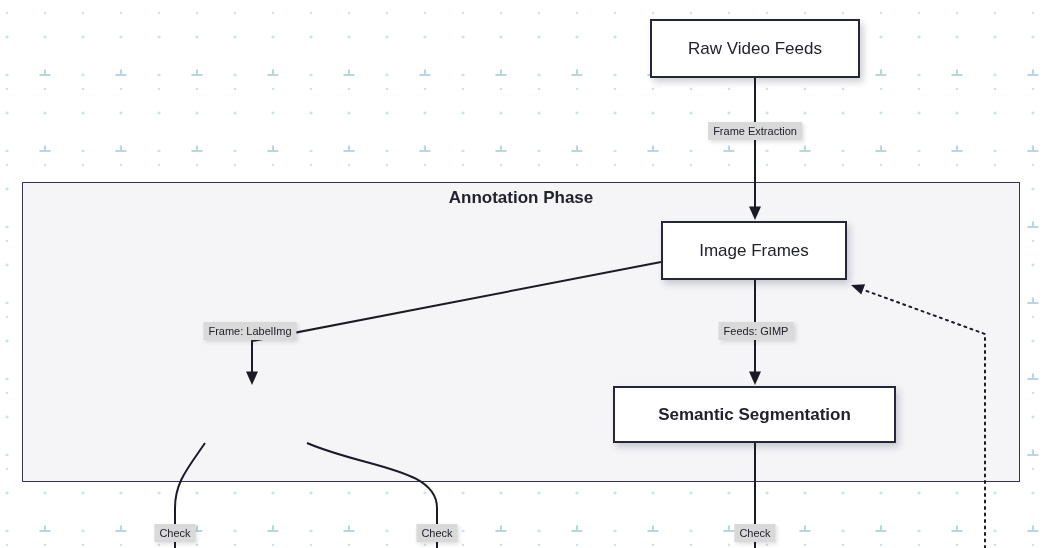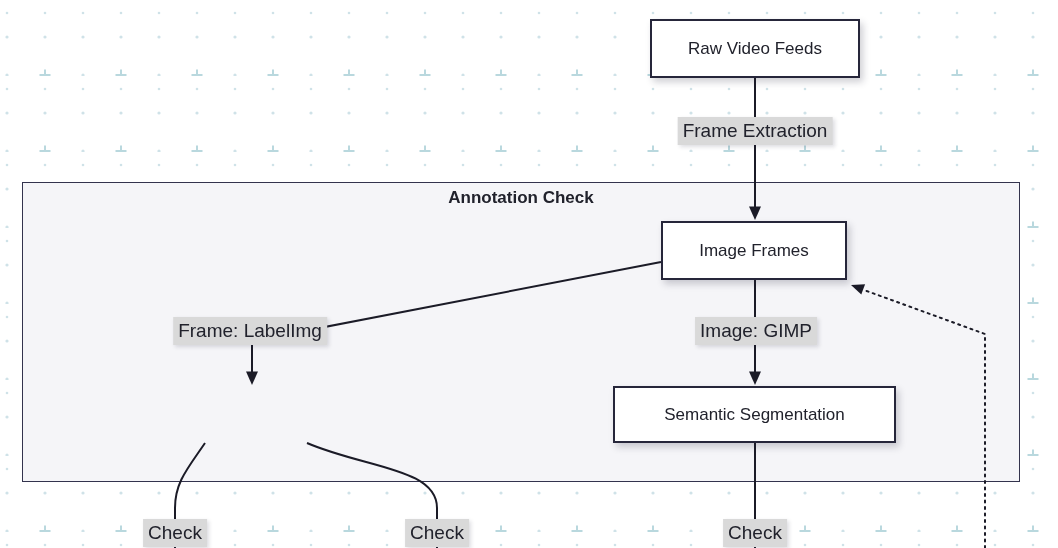--- a/index.html
+++ b/index.html
@@ -60,28 +60,28 @@
     background: var(--node-fill, #fff);
     border: 2px solid var(--node-border, #26263a);
     color: var(--text, #21222c);
     font-size: 17px;
     box-shadow: 3px 4px 7px rgba(35, 35, 60, 0.22);
     white-space: nowrap;
   }
   #n-raw    { left: 650px; top: 19px;  width: 210px; height: 59px; }
   #n-frames { left: 661px; top: 221px; width: 186px; height: 59px; }
   #n-bbox   { left: 104px; top: 386px; width: 293px; height: 57px; }
-  #n-semseg { left: 613px; top: 386px; width: 283px; height: 57px; }
+  #n-semseg { left: 613px; top: 386px; width: 283px; height: 57px; font-weight: bold; }
 
   .chip {
     position: absolute;
     transform: translate(-50%, -50%);
     background: var(--label-bg, #d9d9d9);
     color: var(--text, #21222c);
-    font-size: 19px;
+    font-size: 11px;
     padding: 3px 5px;
     white-space: nowrap;
     box-shadow: 2px 2px 4px rgba(35, 35, 60, 0.15);
   }
   #lbl-frame-extraction { left: 755px; top: 131px; }
   #lbl-tool-labelimg    { left: 250px; top: 331px; }
   #lbl-tool-gimp        { left: 756px; top: 331px; }
   #lbl-check-0          { left: 175px; top: 533px; }
   #lbl-check-1          { left: 437px; top: 533px; }
   #lbl-check-2          { left: 755px; top: 533px; }
@@ -100,21 +100,21 @@
         <circle class="pat-dot" cx="7" cy="13" r="1.3"></circle>
         <circle class="pat-dot" cx="45" cy="13" r="1.3"></circle>
         <rect class="pat-plus" x="39.5" y="74" width="11" height="2"></rect>
         <rect class="pat-plus" x="44" y="69.5" width="2" height="11"></rect>
       </pattern>
     </defs>
     <rect width="1058" height="548" fill="url(#bgpat)"></rect>
   </svg>
 
   <div class="subgraph">
-    <div class="subgraph-label">Annotation Check</div>
+    <div class="subgraph-label">Annotation Phase</div>
   </div>
 
   <svg class="edge-layer" xmlns="http://www.w3.org/2000/svg">
 
     <path class="edge" d="M755 78 L755 207"></path>
     <polygon class="arrowhead" points="755,220 749,206.5 761,206.5"></polygon>
 
     <path class="edge" d="M661 262 L252 341 L252 372"></path>
     <polygon class="arrowhead" points="252,385 246,371.5 258,371.5"></polygon>
 
@@ -136,18 +136,18 @@
   </div>
   <div class="node" id="n-frames">
     <span>Image Frames</span>
   </div>
   <div class="node" id="n-semseg">
     <span>Semantic Segmentation</span>
   </div>
 
   <span class="chip" id="lbl-frame-extraction">Frame Extraction</span>
   <span class="chip" id="lbl-tool-labelimg">Frame: LabelImg</span>
-  <span class="chip" id="lbl-tool-gimp">Image: GIMP</span>
+  <span class="chip" id="lbl-tool-gimp">Feeds: GIMP</span>
   <span class="chip" id="lbl-check-0">Check</span>
   <span class="chip" id="lbl-check-1">Check</span>
   <span class="chip" id="lbl-check-2">Check</span>
 
 </div>
 
 </body></html>

